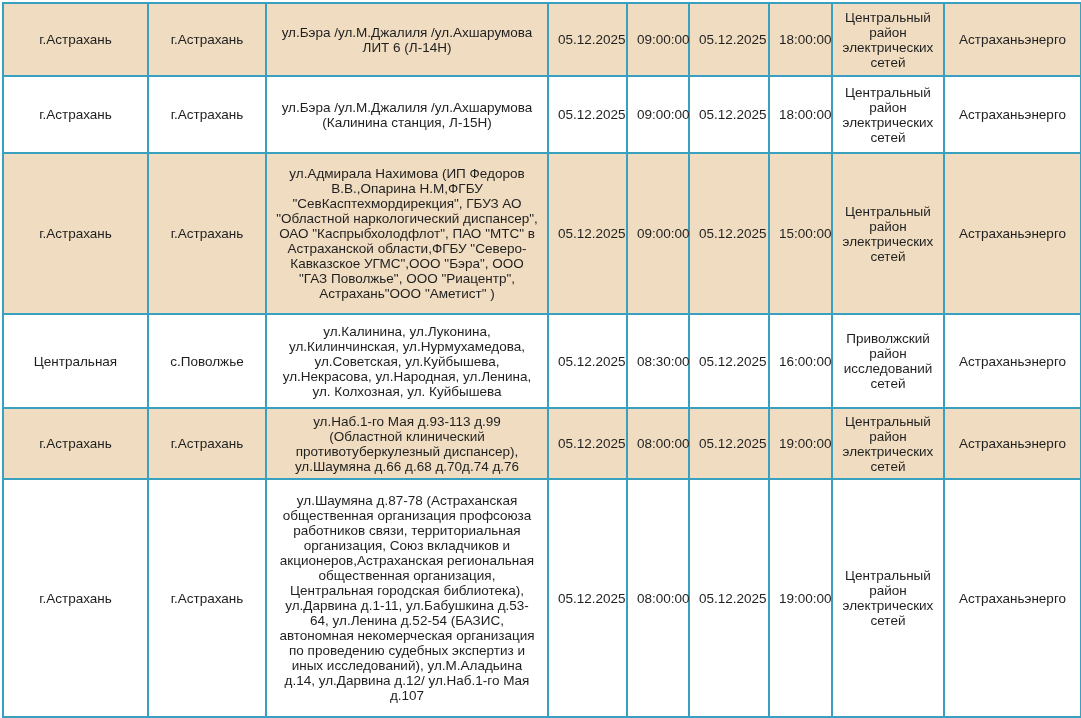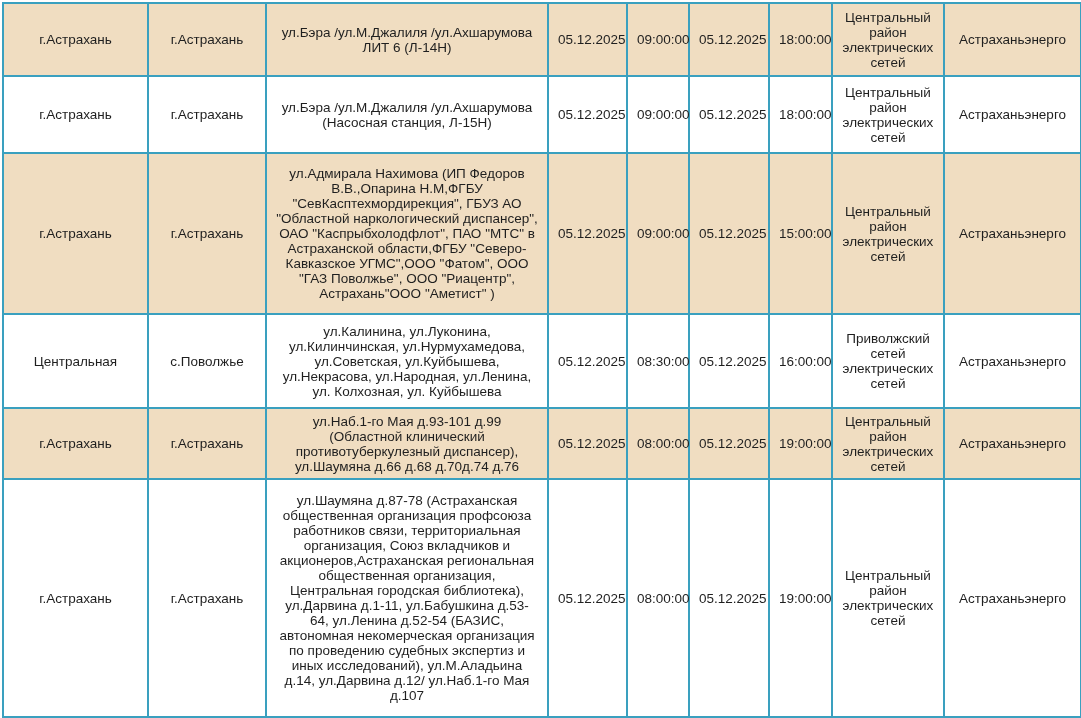--- a/index.html
+++ b/index.html
@@ -72,54 +72,54 @@
     <td class="nowrap">05.12.2025</td>
     <td class="nowrap">09:00:00</td>
     <td class="nowrap">05.12.2025</td>
     <td class="nowrap">18:00:00</td>
     <td>Центральный район электрических сетей</td>
     <td>Астраханьэнерго</td>
   </tr>
         <tr style="height: 77px;">
     <td>г.Астрахань</td>
     <td>г.Астрахань</td>
-    <td>ул.Бэра /ул.М.Джалиля /ул.Ахшарумова (Насосная станция, Л-15Н)</td>
+    <td>ул.Бэра /ул.М.Джалиля /ул.Ахшарумова (Калинина станция, Л-15Н)</td>
     <td class="nowrap">05.12.2025</td>
     <td class="nowrap">09:00:00</td>
     <td class="nowrap">05.12.2025</td>
     <td class="nowrap">18:00:00</td>
     <td>Центральный район электрических сетей</td>
     <td>Астраханьэнерго</td>
   </tr>
         <tr class="alt" style="height: 161px;">
     <td>г.Астрахань</td>
     <td>г.Астрахань</td>
-    <td>ул.Адмирала Нахимова (ИП Федоров В.В.,Опарина Н.М,ФГБУ "СевКасптехмордирекция", ГБУЗ АО "Областной наркологический диспансер", ОАО "Каспрыбхолодфлот", ПАО "МТС" в Астраханской области,ФГБУ "Северо-Кавказское УГМС",ООО "Фатом", ООО "ГАЗ Поволжье", ООО "Риацентр", Астрахань"ООО "Аметист" )</td>
+    <td>ул.Адмирала Нахимова (ИП Федоров В.В.,Опарина Н.М,ФГБУ "СевКасптехмордирекция", ГБУЗ АО "Областной наркологический диспансер", ОАО "Каспрыбхолодфлот", ПАО "МТС" в Астраханской области,ФГБУ "Северо-Кавказское УГМС",ООО "Бэра", ООО "ГАЗ Поволжье", ООО "Риацентр", Астрахань"ООО "Аметист" )</td>
     <td class="nowrap">05.12.2025</td>
     <td class="nowrap">09:00:00</td>
     <td class="nowrap">05.12.2025</td>
     <td class="nowrap">15:00:00</td>
     <td>Центральный район электрических сетей</td>
     <td>Астраханьэнерго</td>
   </tr>
         <tr style="height: 94px;">
     <td>Центральная</td>
     <td>с.Поволжье</td>
     <td>ул.Калинина, ул.Луконина, ул.Килинчинская, ул.Нурмухамедова, ул.Советская, ул.Куйбышева, ул.Некрасова, ул.Народная, ул.Ленина, ул. Колхозная, ул. Куйбышева</td>
     <td class="nowrap">05.12.2025</td>
     <td class="nowrap">08:30:00</td>
     <td class="nowrap">05.12.2025</td>
     <td class="nowrap">16:00:00</td>
-    <td>Приволжский сетей электрических сетей</td>
+    <td>Приволжский район исследований сетей</td>
     <td>Астраханьэнерго</td>
   </tr>
         <tr class="alt" style="height: 71px;">
     <td>г.Астрахань</td>
     <td>г.Астрахань</td>
-    <td>ул.Наб.1-го Мая д.93-101 д.99 (Областной клинический противотуберкулезный диспансер), ул.Шаумяна д.66 д.68 д.70д.74 д.76</td>
+    <td>ул.Наб.1-го Мая д.93-113 д.99 (Областной клинический противотуберкулезный диспансер), ул.Шаумяна д.66 д.68 д.70д.74 д.76</td>
     <td class="nowrap">05.12.2025</td>
     <td class="nowrap">08:00:00</td>
     <td class="nowrap">05.12.2025</td>
     <td class="nowrap">19:00:00</td>
     <td>Центральный район электрических сетей</td>
     <td>Астраханьэнерго</td>
   </tr>
         <tr style="height: 238px;">
     <td>г.Астрахань</td>
     <td>г.Астрахань</td>

